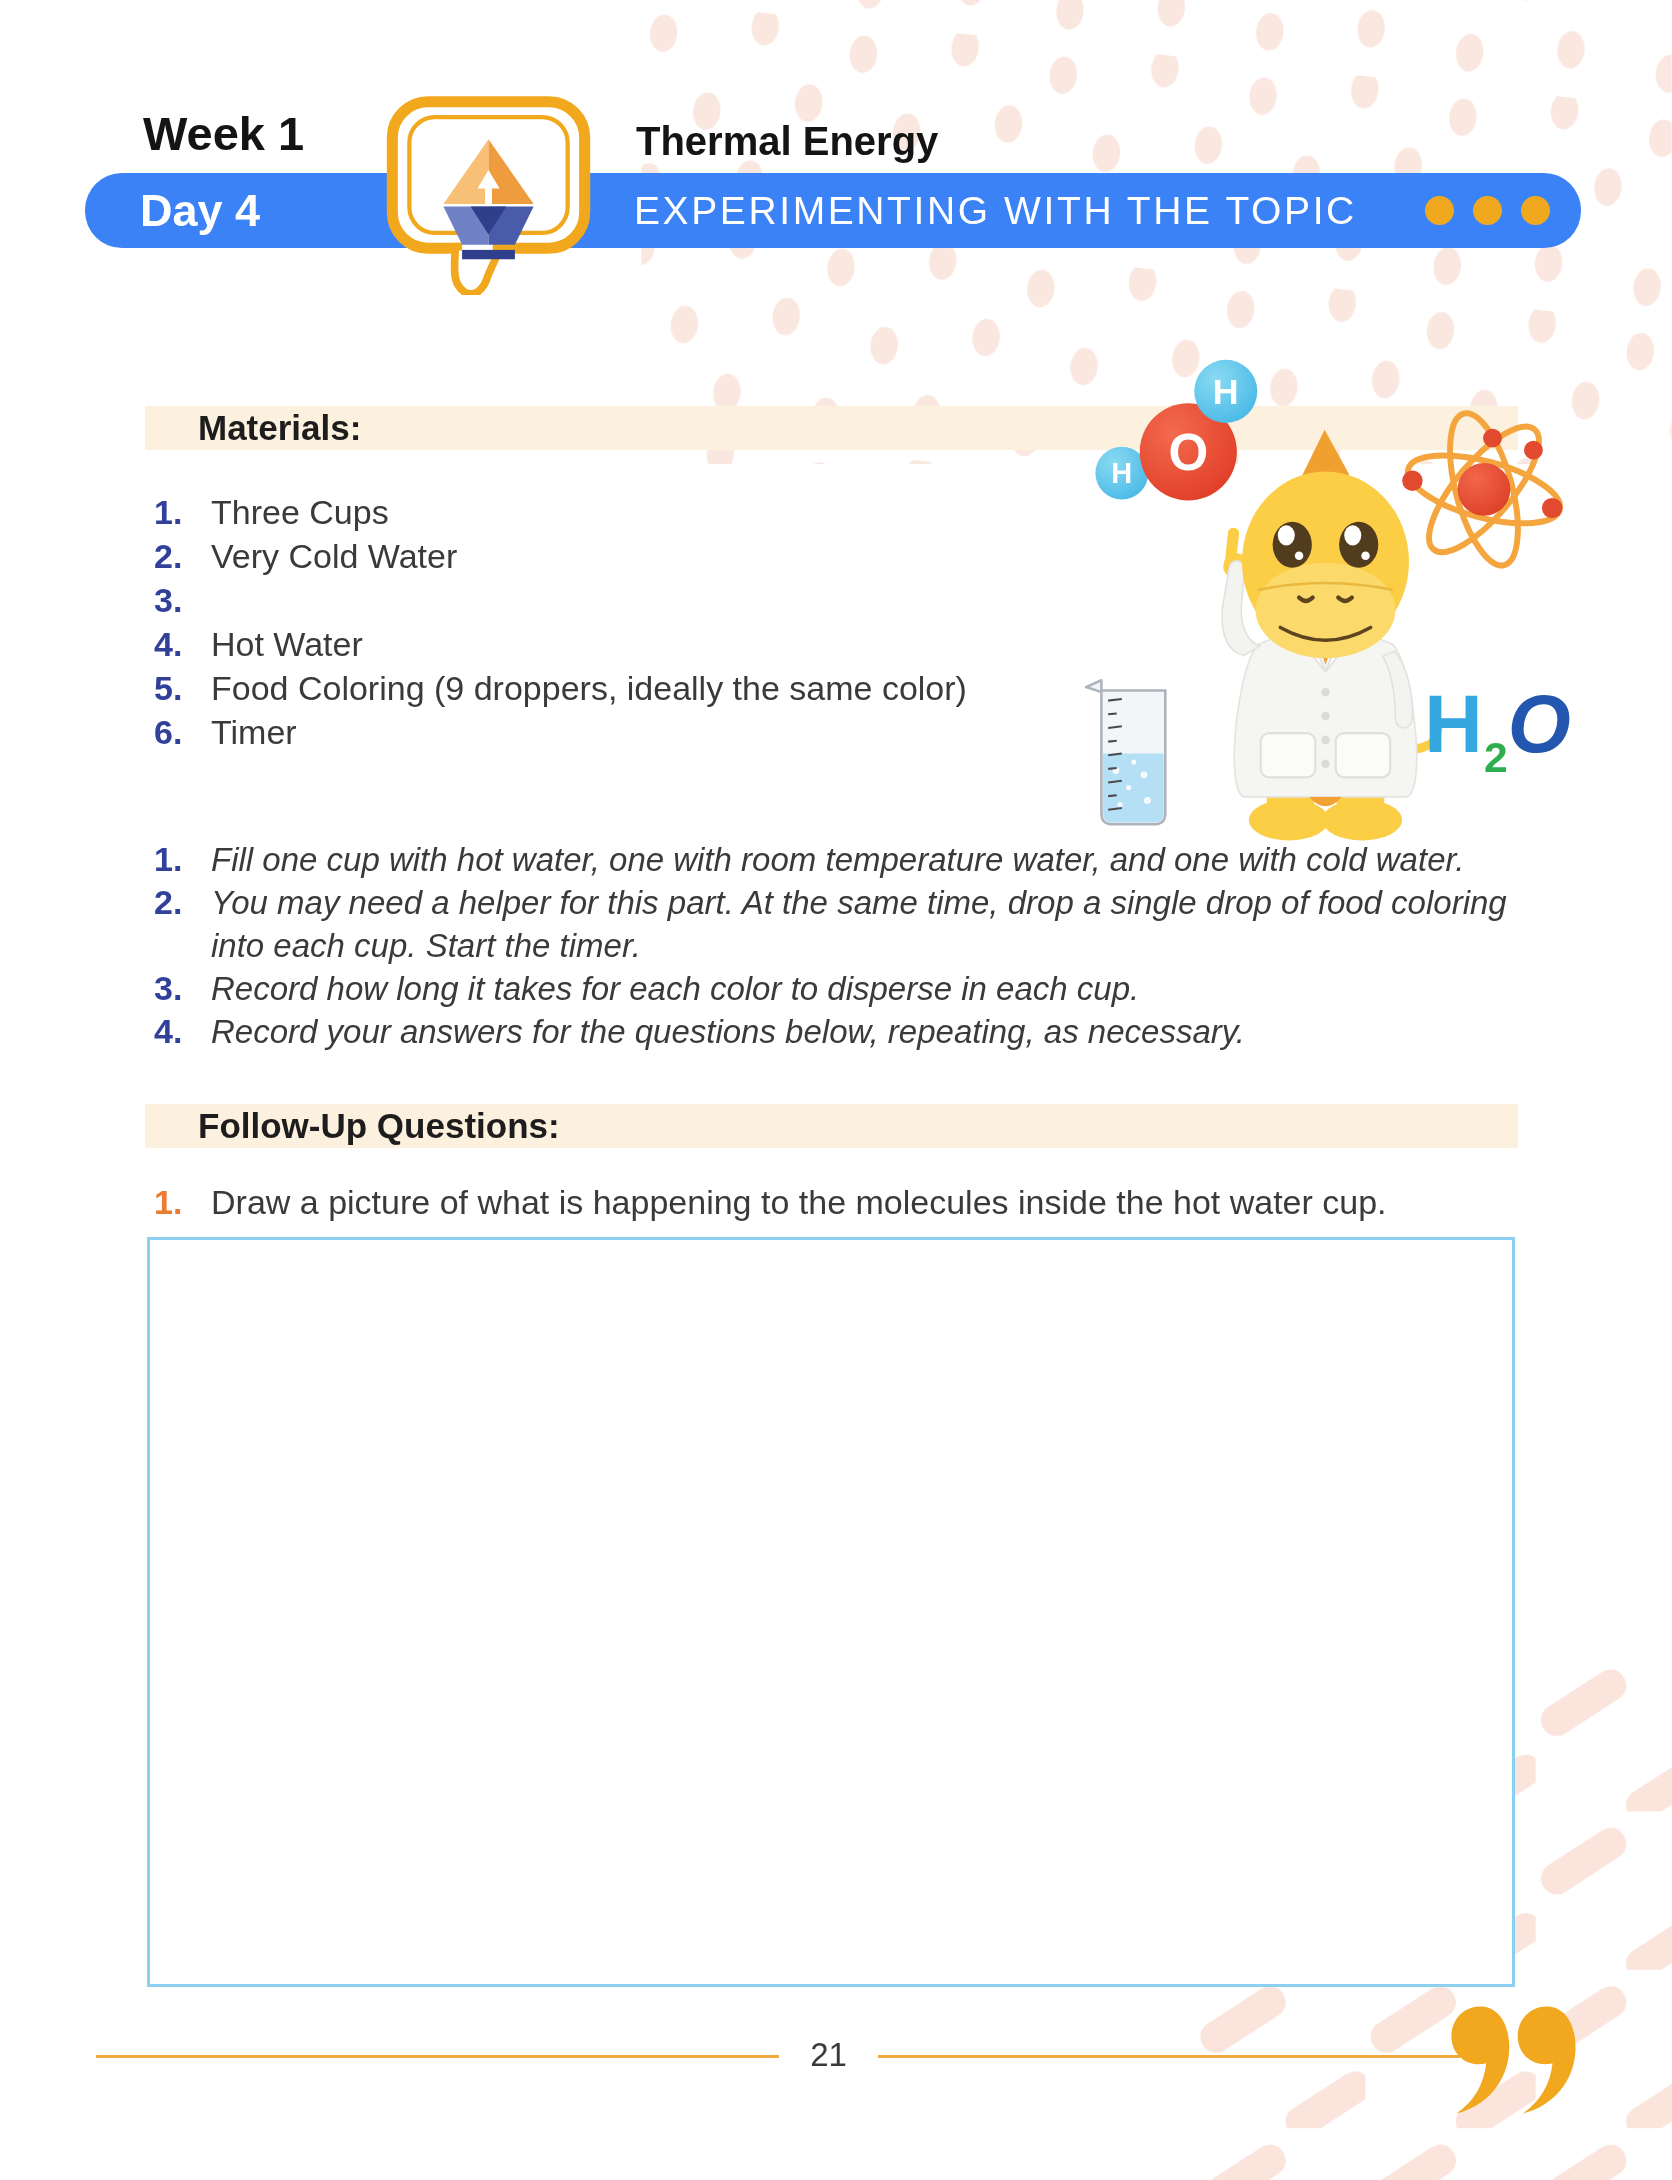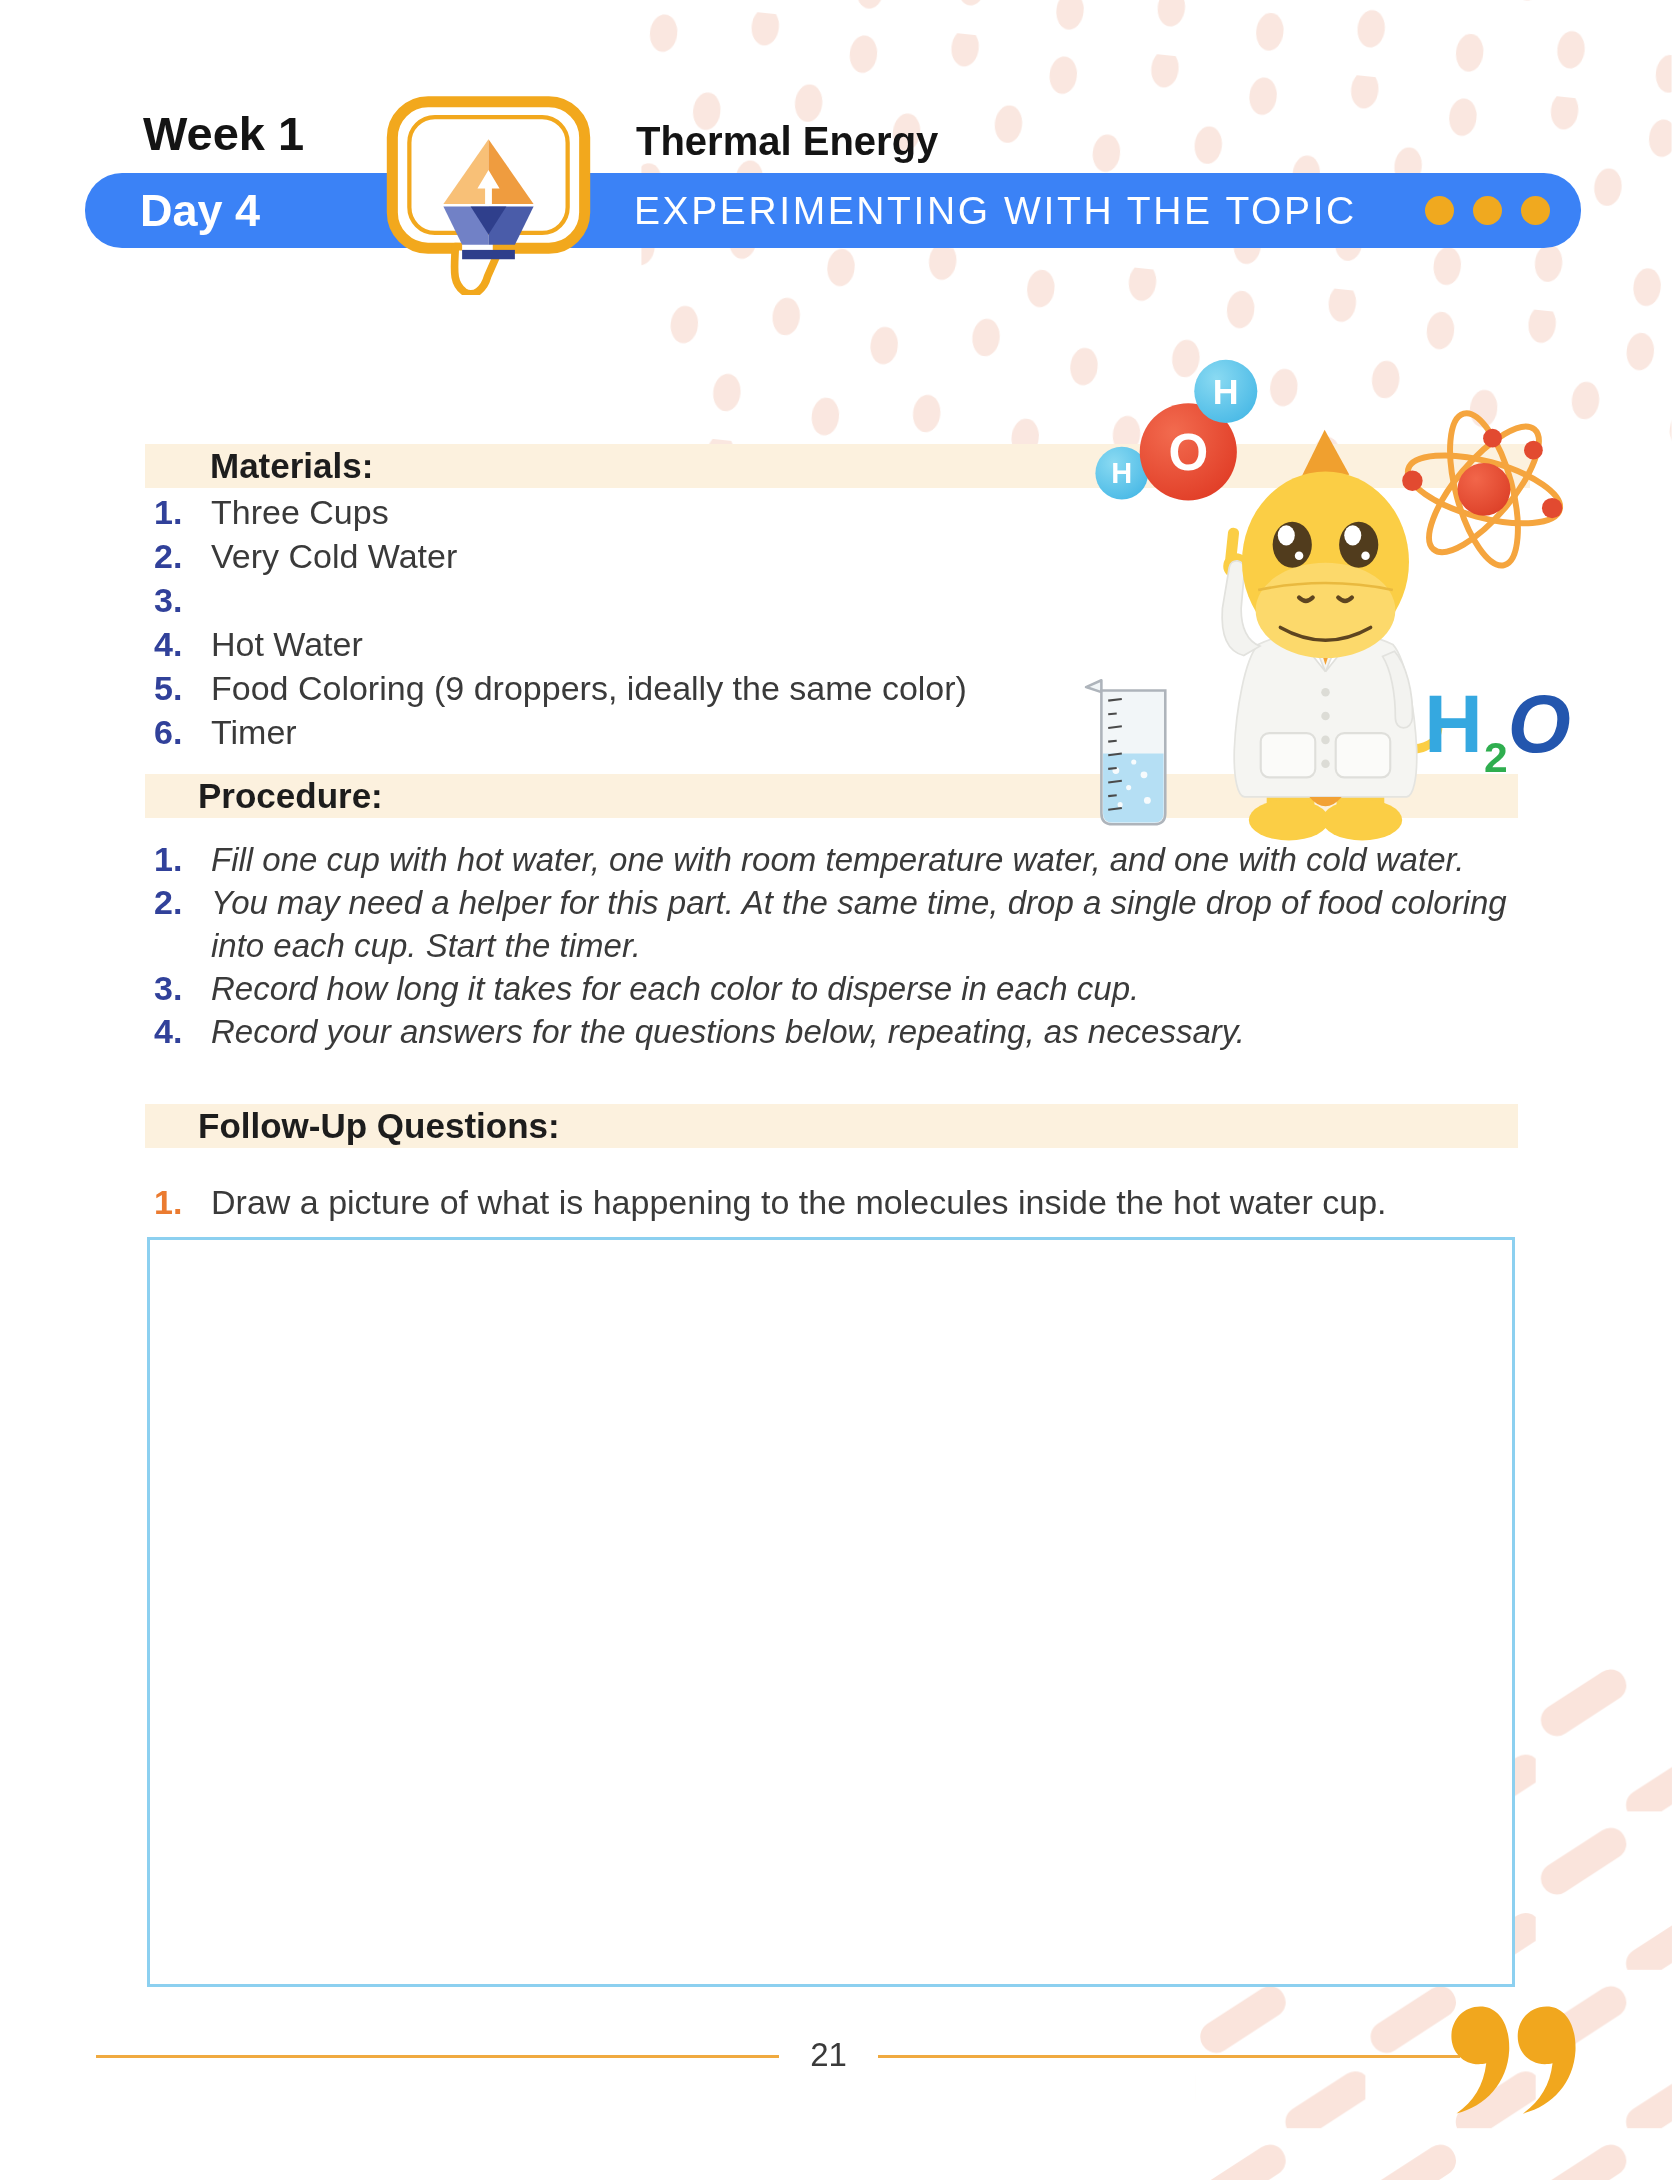--- a/index.html
+++ b/index.html
@@ -5,21 +5,21 @@
   html,body{margin:0;padding:0;background:#ffffff;}
   .page{position:relative;width:1672px;height:2181px;background:#ffffff;overflow:hidden;
         font-family:"Liberation Sans",sans-serif;}
   
   .decor{position:absolute;z-index:0;}
   .dots-svg{right:0;top:0;}
   .dashes-svg{right:0;bottom:0;}
   
   .band{position:absolute;left:145px;width:1373px;height:44px;background:#FCF1DE;z-index:1;}
   .band .band-heading{padding-left:53px;line-height:44px;font-size:35px;font-weight:bold;color:#1d1d1d;}
-  #band-materials{top:444px;padding-left:12px;}
+  #band-materials{top:406px;}
   #band-procedure{top:774px;}
   #band-followup{top:1104px;}
   
   .week-label{position:absolute;left:143px;top:106px;font-size:47px;font-weight:800;color:#141414;z-index:5;letter-spacing:0px;}
   .topic-label{position:absolute;left:636px;top:119px;font-size:40px;font-weight:800;color:#141414;z-index:5;}
   .banner{position:absolute;left:85px;top:173px;width:1496px;height:75px;background:#3b82f6;border-radius:37px;z-index:4;}
   .banner .day-label{position:absolute;left:55px;top:0;line-height:75px;font-size:45px;font-weight:bold;color:#ffffff;}
   .banner .banner-title{position:absolute;left:549px;top:0;line-height:75px;font-size:39px;font-weight:400;color:#ffffff;letter-spacing:2.6px;white-space:nowrap;}
   .banner .banner-dots{position:absolute;right:31px;top:0;height:75px;display:flex;align-items:center;gap:19px;}
   .banner .banner-dots span{display:block;width:29px;height:29px;border-radius:50%;background:#F0A91F;}
@@ -108,23 +108,20 @@
     <path d="M125 88 L138 110 L129 110 L129 128 L121 128 L121 110 L112 110 Z" fill="#ffffff"></path>
     <path d="M72 131 L125 131 L125 176 L94 176 Z" fill="#7181C6"></path>
     <path d="M125 131 L178 131 L156 176 L125 176 Z" fill="#4A5CA9"></path>
     <path d="M104 131 L146 131 L125 164 Z" fill="#2F3F8C"></path>
     <rect x="94" y="182" width="62" height="11" fill="#2F3F8C"></rect>
   </svg>
 
 
   <div class="band" id="band-materials">
     <div class="band-heading">Materials:</div>
-  </div>
-  <div class="band" id="band-procedure">
-    <div class="band-heading">Procedure:</div>
   </div>
   <div class="band" id="band-followup">
     <div class="band-heading">Follow-Up Questions:</div>
   </div>
 
   <div class="list" id="materials-list">
     <div class="row">
         <span class="num">1.</span>
         <span class="itm-text">Three Cups</span>
       </div>

